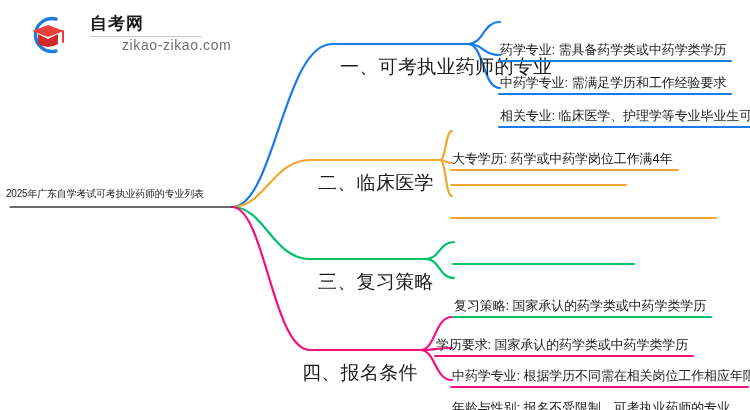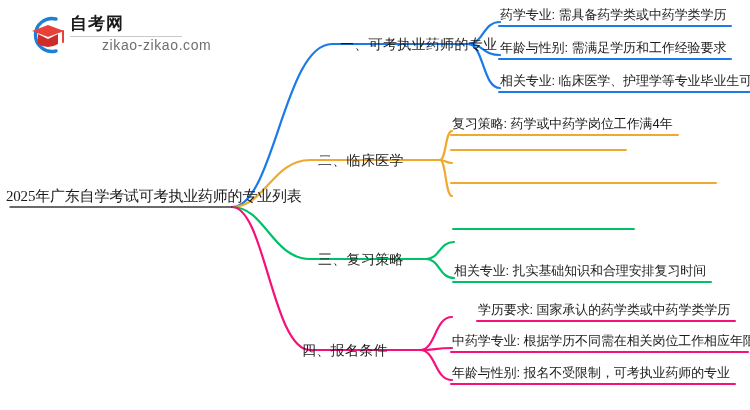--- a/index.html
+++ b/index.html
@@ -24,21 +24,21 @@
 
   
   #logo {
     position: absolute;
     left: 26px;
     top: 12px;
     width: 170px;
     height: 46px;
     display: flex;
     align-items: center;
-    gap: 0;
+    gap: 20px;
   }
   #logo-mark {
     position: relative;
     width: 44px;
     height: 42px;
     flex: none;
   }
   #logo-mark svg { display: block; }
   #logo-text {
     display: flex;
@@ -73,33 +73,34 @@
   .node {
     position: absolute;
     white-space: nowrap;
     color: #1c1c1c;
     line-height: 1;
   }
 
   #root-node {
     left: 8px;
     top: 198px;
-    font-size: 15px;
+    font-size: 10px;
     letter-spacing: -0.2px;
-    font-family: Liberation Serif, serif;
   }
 
   .branch-label {
-    font-size: 14px;
+    font-size: 19px;
     letter-spacing: 0.3px;
+    margin-top: 20px;
   }
 
   .leaf {
     position: absolute;
     white-space: nowrap;
+    margin-top: 35px;
   }
   .leaf .leaf-text {
     display: block;
     color: #1c1c1c;
     font-size: 13px;
     letter-spacing: -0.1px;
     line-height: 1;
     padding: 0 2px 4px 2px;
   }
   .leaf .leaf-rule {
@@ -156,45 +157,45 @@
     <div class="node branch-label" style="left: 318px; top: 153px;"><span>二、临床医学</span></div>
     <div class="node branch-label" style="left: 318px; top: 252px;"><span>三、复习策略</span></div>
     <div class="node branch-label" style="left: 302px; top: 343px;"><span>四、报名条件</span></div>
   </div>
 <div id="leaf-layer">
     <div class="leaf" style="left: 498px; top: 8px; width: 234px;">
       <span class="leaf-text">药学专业: 需具备药学类或中药学类学历</span>
       <span class="leaf-rule" style="background: rgb(26, 122, 232);"></span>
     </div>
     <div class="leaf" style="left: 498px; top: 41px; width: 234px;">
-      <span class="leaf-text">年龄与性别: 需满足学历和工作经验要求</span>
+      <span class="leaf-text">中药学专业: 需满足学历和工作经验要求</span>
       <span class="leaf-rule" style="background: rgb(26, 122, 232);"></span>
     </div>
     <div class="leaf" style="left: 498px; top: 74px; width: 286px;">
       <span class="leaf-text">相关专业: 临床医学、护理学等专业毕业生可申请</span>
       <span class="leaf-rule" style="background: rgb(26, 122, 232);"></span>
     </div>
     <div class="leaf" style="left: 450px; top: 117px; width: 229px;">
-      <span class="leaf-text">复习策略: 药学或中药学岗位工作满4年</span>
+      <span class="leaf-text">大专学历: 药学或中药学岗位工作满4年</span>
       <span class="leaf-rule" style="background: rgb(240, 168, 48);"></span>
     </div>
     <div class="leaf" style="left: 450px; top: 149px; width: 177px;">
       <span class="leaf-rule" style="background: rgb(240, 168, 48);"></span>
     </div>
     <div class="leaf" style="left: 450px; top: 182px; width: 267px;">
       <span class="leaf-rule" style="background: rgb(240, 168, 48);"></span>
     </div>
     <div class="leaf" style="left: 452px; top: 228px; width: 183px;">
       <span class="leaf-rule" style="background: rgb(0, 192, 106);"></span>
     </div>
     <div class="leaf" style="left: 452px; top: 264px; width: 260px;">
-      <span class="leaf-text">相关专业: 扎实基础知识和合理安排复习时间</span>
+      <span class="leaf-text">复习策略: 国家承认的药学类或中药学类学历</span>
       <span class="leaf-rule" style="background: rgb(0, 192, 106);"></span>
     </div>
-    <div class="leaf" style="left: 476px; top: 303px; width: 260px;">
+    <div class="leaf" style="left: 434px; top: 303px; width: 260px;">
       <span class="leaf-text">学历要求: 国家承认的药学类或中药学类学历</span>
       <span class="leaf-rule" style="background: rgb(245, 16, 122);"></span>
     </div>
     <div class="leaf" style="left: 450px; top: 334px; width: 299px;">
       <span class="leaf-text">中药学专业: 根据学历不同需在相关岗位工作相应年限</span>
       <span class="leaf-rule" style="background: rgb(245, 16, 122);"></span>
     </div>
     <div class="leaf" style="left: 450px; top: 366px; width: 286px;">
       <span class="leaf-text">年龄与性别: 报名不受限制，可考执业药师的专业</span>
       <span class="leaf-rule" style="background: rgb(245, 16, 122);"></span>

